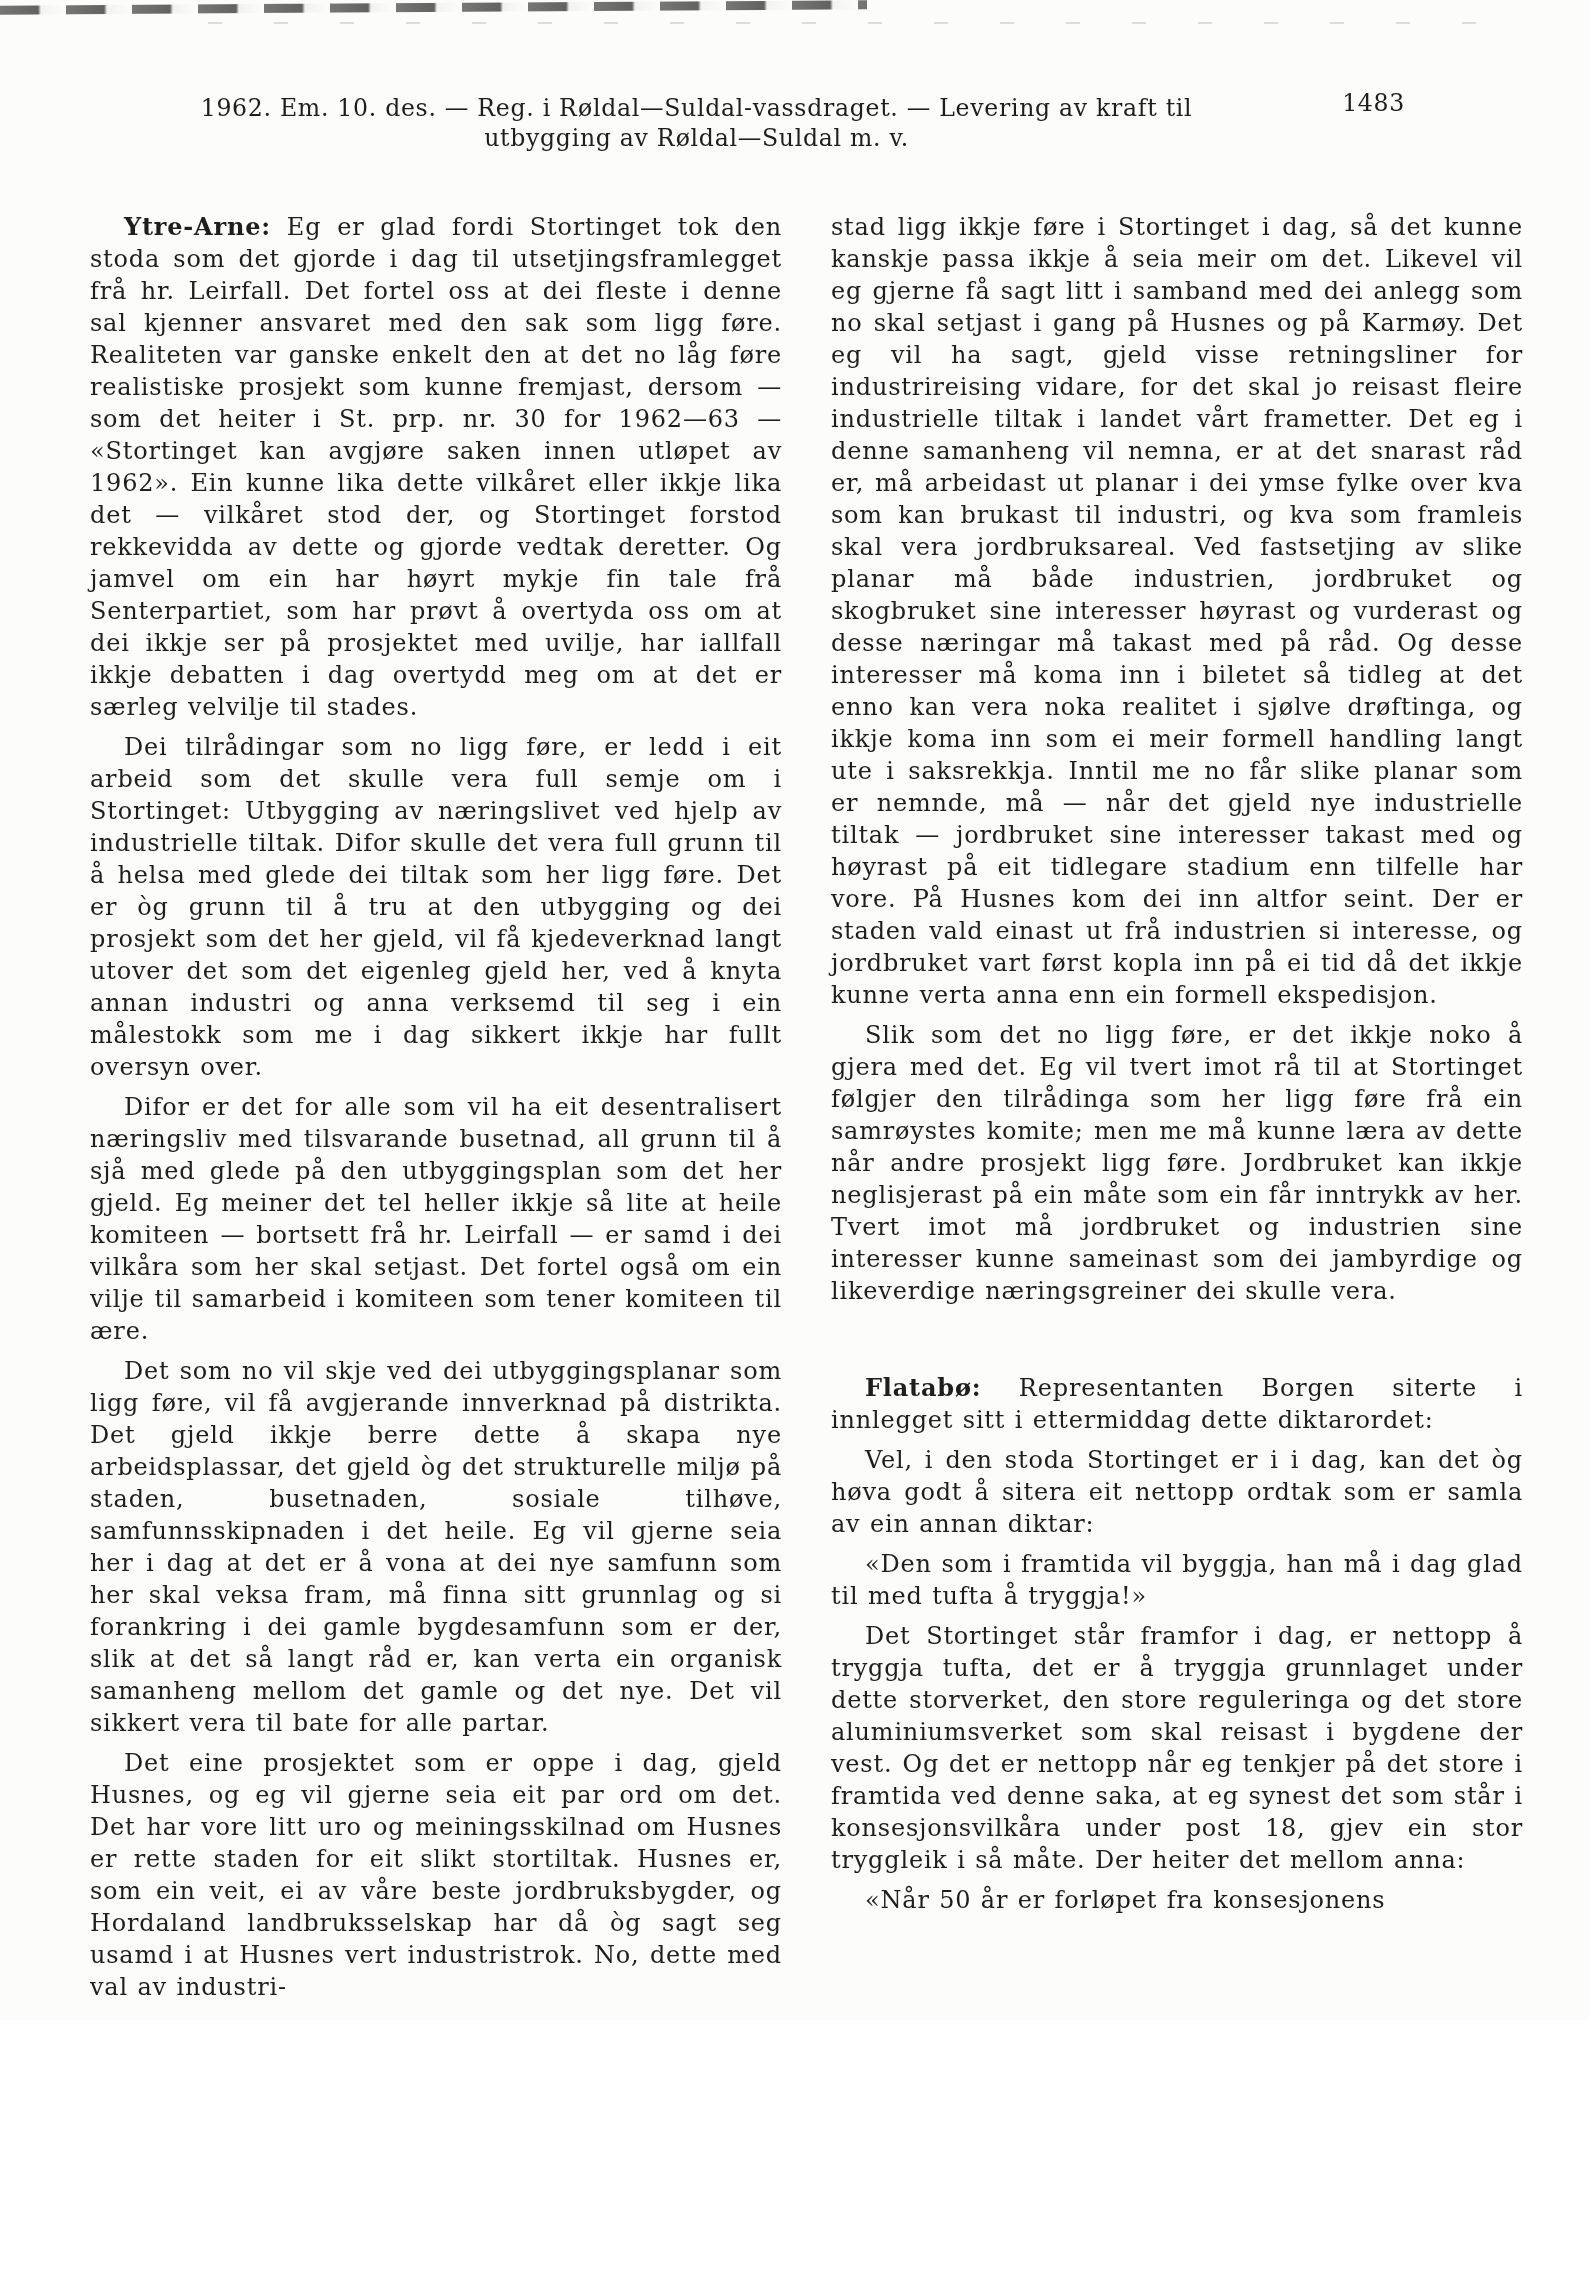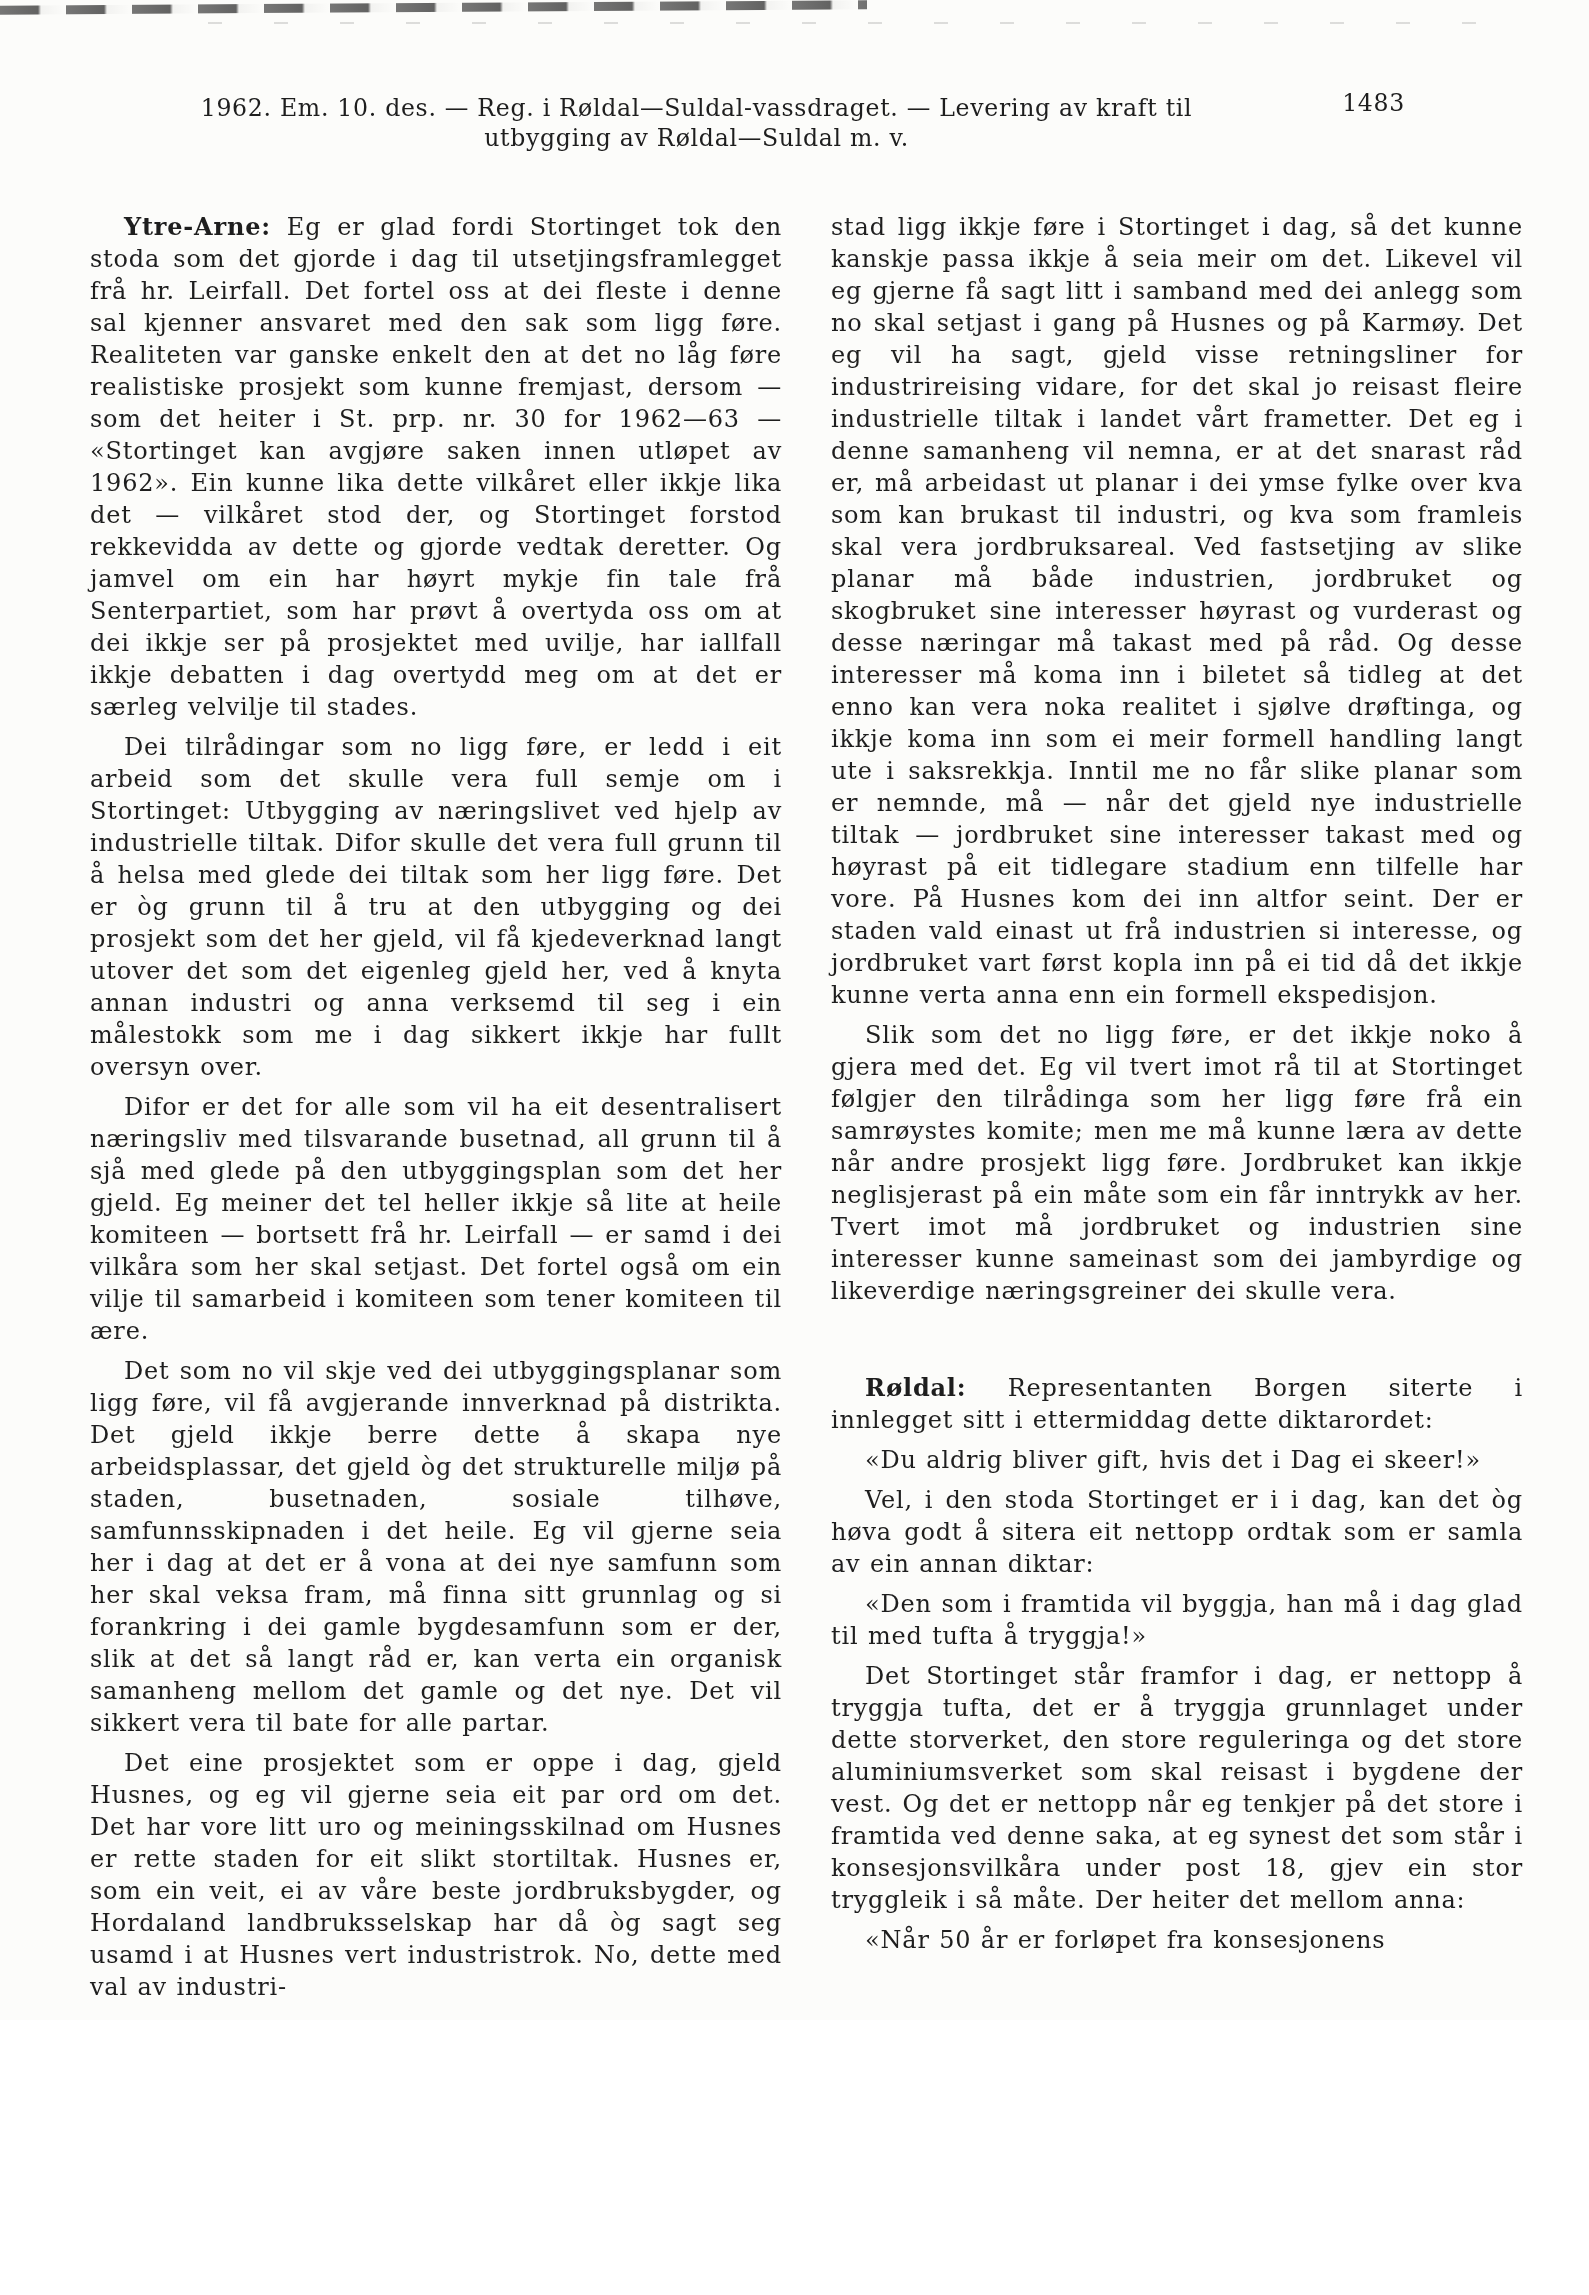--- a/index.html
+++ b/index.html
@@ -109,22 +109,21 @@
       <p class="para"><b class="speaker">Ytre-Arne:</b> <span>Eg er glad fordi Stortinget tok den stoda som det gjorde i dag til utsetjingsframlegget frå hr. Leirfall. Det fortel oss at dei fleste i denne sal kjenner ansvaret med den sak som ligg føre. Realiteten var ganske enkelt den at det no låg føre realistiske prosjekt som kunne fremjast, dersom — som det heiter i St. prp. nr. 30 for 1962—63 — «Stortinget kan avgjøre saken innen utløpet av 1962». Ein kunne lika dette vilkåret eller ikkje lika det — vilkåret stod der, og Stortinget forstod rekkevidda av dette og gjorde vedtak deretter. Og jamvel om ein har høyrt mykje fin tale frå Senterpartiet, som har prøvt å overtyda oss om at dei ikkje ser på prosjektet med uvilje, har iallfall ikkje debatten i dag overtydd meg om at det er særleg velvilje til stades.</span></p>
       <p class="para"><span>Dei tilrådingar som no ligg føre, er ledd i eit arbeid som det skulle vera full semje om i Stortinget: Utbygging av næringslivet ved hjelp av industrielle tiltak. Difor skulle det vera full grunn til å helsa med glede dei tiltak som her ligg føre. Det er òg grunn til å tru at den utbygging og dei prosjekt som det her gjeld, vil få kjedeverknad langt utover det som det eigenleg gjeld her, ved å knyta annan industri og anna verksemd til seg i ein målestokk som me i dag sikkert ikkje har fullt oversyn over.</span></p>
       <p class="para"><span>Difor er det for alle som vil ha eit desentralisert næringsliv med tilsvarande busetnad, all grunn til å sjå med glede på den utbyggingsplan som det her gjeld. Eg meiner det tel heller ikkje så lite at heile komiteen — bortsett frå hr. Leirfall — er samd i dei vilkåra som her skal setjast. Det fortel også om ein vilje til samarbeid i komiteen som tener komiteen til ære.</span></p>
       <p class="para"><span>Det som no vil skje ved dei utbyggingsplanar som ligg føre, vil få avgjerande innverknad på distrikta. Det gjeld ikkje berre dette å skapa nye arbeidsplassar, det gjeld òg det strukturelle miljø på staden, busetnaden, sosiale tilhøve, samfunnsskipnaden i det heile. Eg vil gjerne seia her i dag at det er å vona at dei nye samfunn som her skal veksa fram, må finna sitt grunnlag og si forankring i dei gamle bygdesamfunn som er der, slik at det så langt råd er, kan verta ein organisk samanheng mellom det gamle og det nye. Det vil sikkert vera til bate for alle partar.</span></p>
       <p class="para"><span>Det eine prosjektet som er oppe i dag, gjeld Husnes, og eg vil gjerne seia eit par ord om det. Det har vore litt uro og meiningsskilnad om Husnes er rette staden for eit slikt stortiltak. Husnes er, som ein veit, ei av våre beste jordbruksbygder, og Hordaland landbruksselskap har då òg sagt seg usamd i at Husnes vert industristrok. No, dette med val av industri-</span></p>
     </div>
 
     <div class="col">
       <p class="para no-indent"><span>stad ligg ikkje føre i Stortinget i dag, så det kunne kanskje passa ikkje å seia meir om det. Likevel vil eg gjerne få sagt litt i samband med dei anlegg som no skal setjast i gang på Husnes og på Karmøy. Det eg vil ha sagt, gjeld visse retningsliner for industrireising vidare, for det skal jo reisast fleire industrielle tiltak i landet vårt frametter. Det eg i denne samanheng vil nemna, er at det snarast råd er, må arbeidast ut planar i dei ymse fylke over kva som kan brukast til industri, og kva som framleis skal vera jordbruksareal. Ved fastsetjing av slike planar må både industrien, jordbruket og skogbruket sine interesser høyrast og vurderast og desse næringar må takast med på råd. Og desse interesser må koma inn i biletet så tidleg at det enno kan vera noka realitet i sjølve drøftinga, og ikkje koma inn som ei meir formell handling langt ute i saksrekkja. Inntil me no får slike planar som er nemnde, må — når det gjeld nye industrielle tiltak — jordbruket sine interesser takast med og høyrast på eit tidlegare stadium enn tilfelle har vore. På Husnes kom dei inn altfor seint. Der er staden vald einast ut frå industrien si interesse, og jordbruket vart først kopla inn på ei tid då det ikkje kunne verta anna enn ein formell ekspedisjon.</span></p>
       <p class="para"><span>Slik som det no ligg føre, er det ikkje noko å gjera med det. Eg vil tvert imot rå til at Stortinget følgjer den tilrådinga som her ligg føre frå ein samrøystes komite; men me må kunne læra av dette når andre prosjekt ligg føre. Jordbruket kan ikkje neglisjerast på ein måte som ein får inntrykk av her. Tvert imot må jordbruket og industrien sine interesser kunne sameinast som dei jambyrdige og likeverdige næringsgreiner dei skulle vera.</span></p>
-      <p class="para gap-before"><b class="speaker">Røldal:</b> <span>Representanten Borgen siterte i innlegget sitt i ettermiddag dette diktarordet:</span></p>
-      <p class="para"><span>«Du aldrig bliver gift, hvis det i Dag ei skeer!»</span></p>
+      <p class="para gap-before"><b class="speaker">Flatabø:</b> <span>Representanten Borgen siterte i innlegget sitt i ettermiddag dette diktarordet:</span></p>
       <p class="para"><span>Vel, i den stoda Stortinget er i i dag, kan det òg høva godt å sitera eit nettopp ordtak som er samla av ein annan diktar:</span></p>
       <p class="para"><span>«Den som i framtida vil byggja, han må i dag glad til med tufta å tryggja!»</span></p>
       <p class="para"><span>Det Stortinget står framfor i dag, er nettopp å tryggja tufta, det er å tryggja grunnlaget under dette storverket, den store reguleringa og det store aluminiumsverket som skal reisast i bygdene der vest. Og det er nettopp når eg tenkjer på det store i framtida ved denne saka, at eg synest det som står i konsesjonsvilkåra under post 18, gjev ein stor tryggleik i så måte. Der heiter det mellom anna:</span></p>
       <p class="para"><span>«Når 50 år er forløpet fra konsesjonens</span></p>
     </div>
 
   </div>
 
 </div>
 

